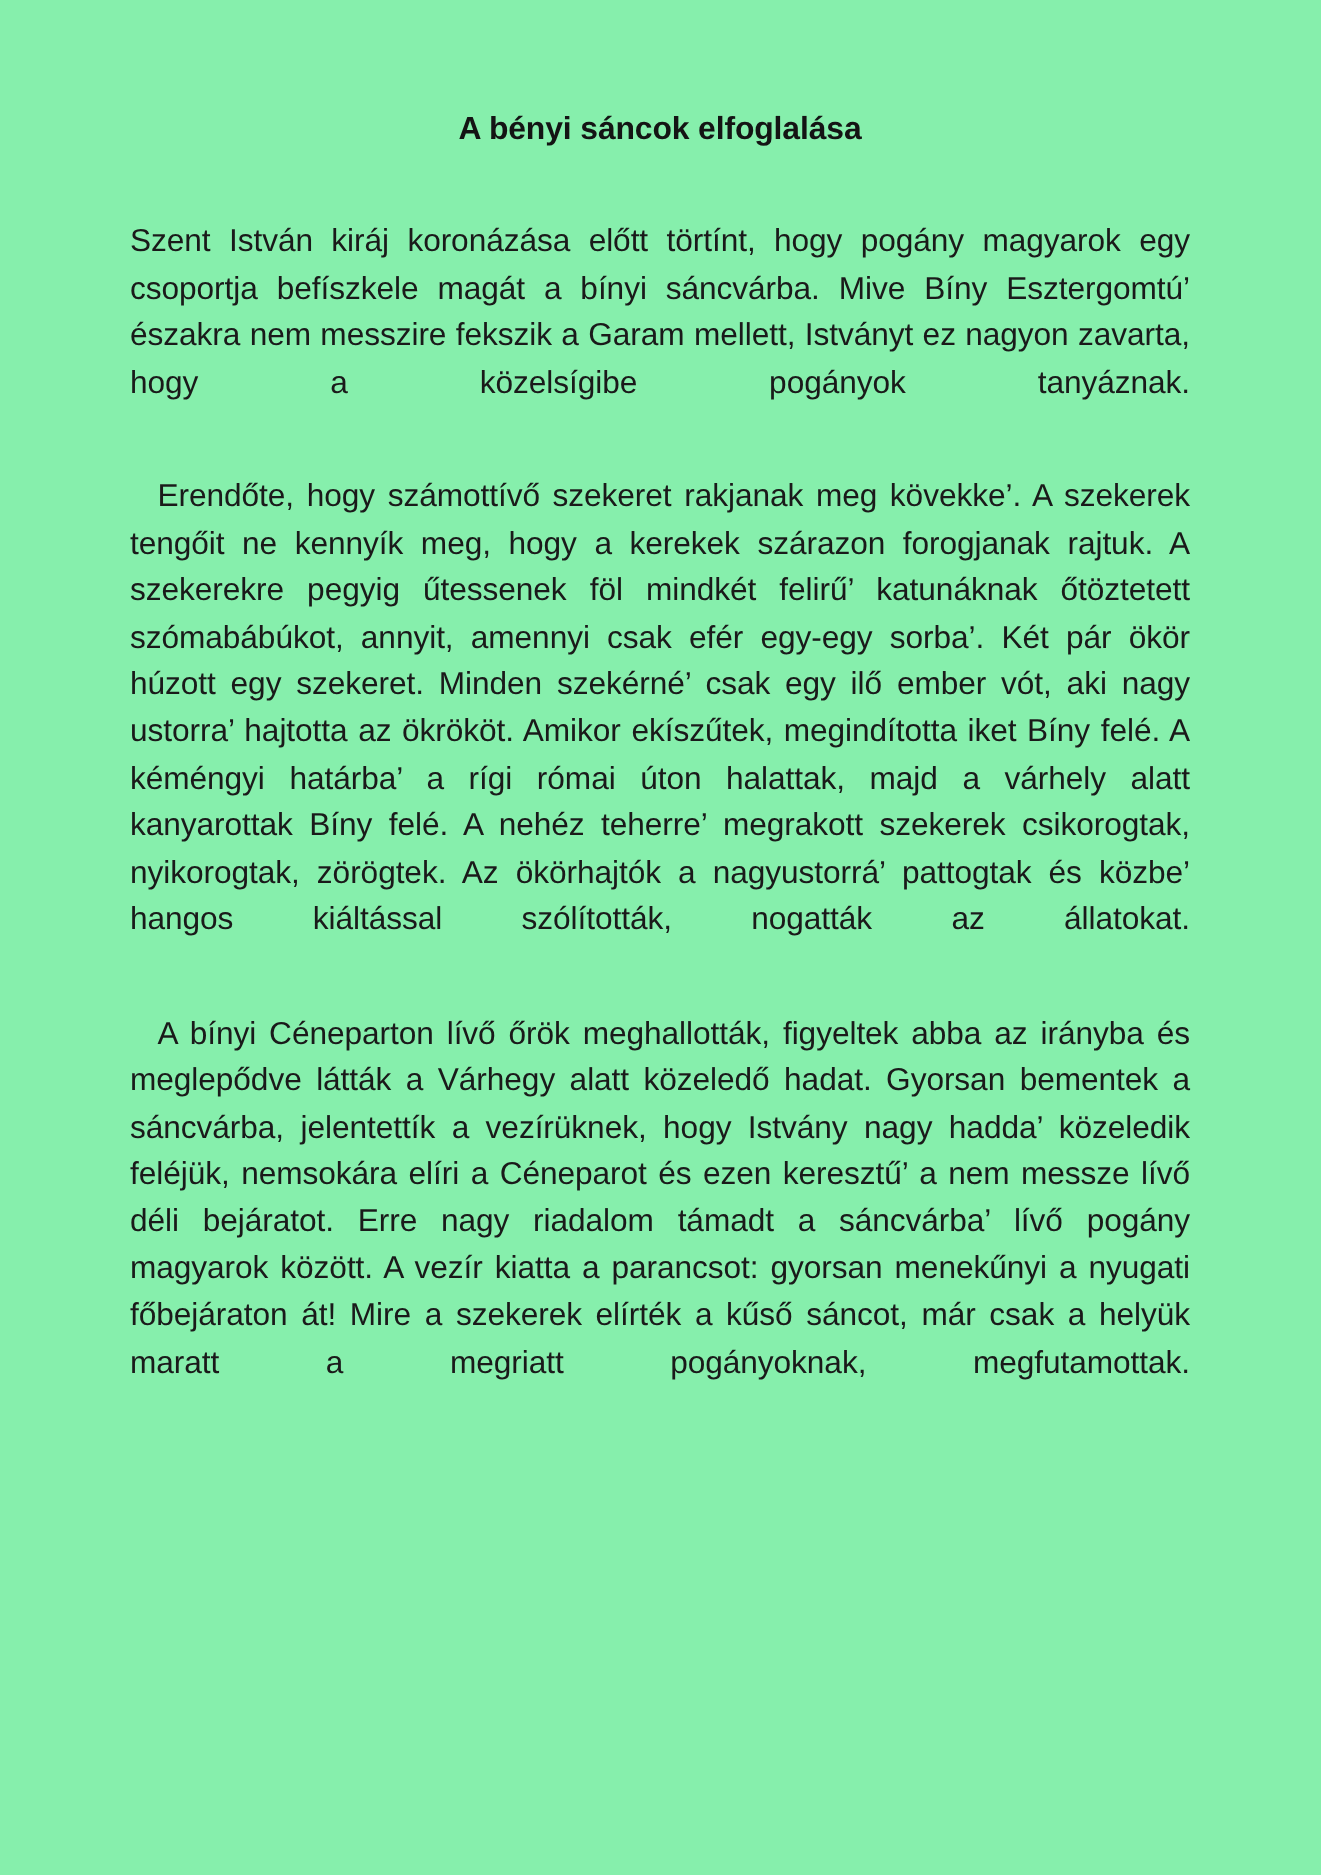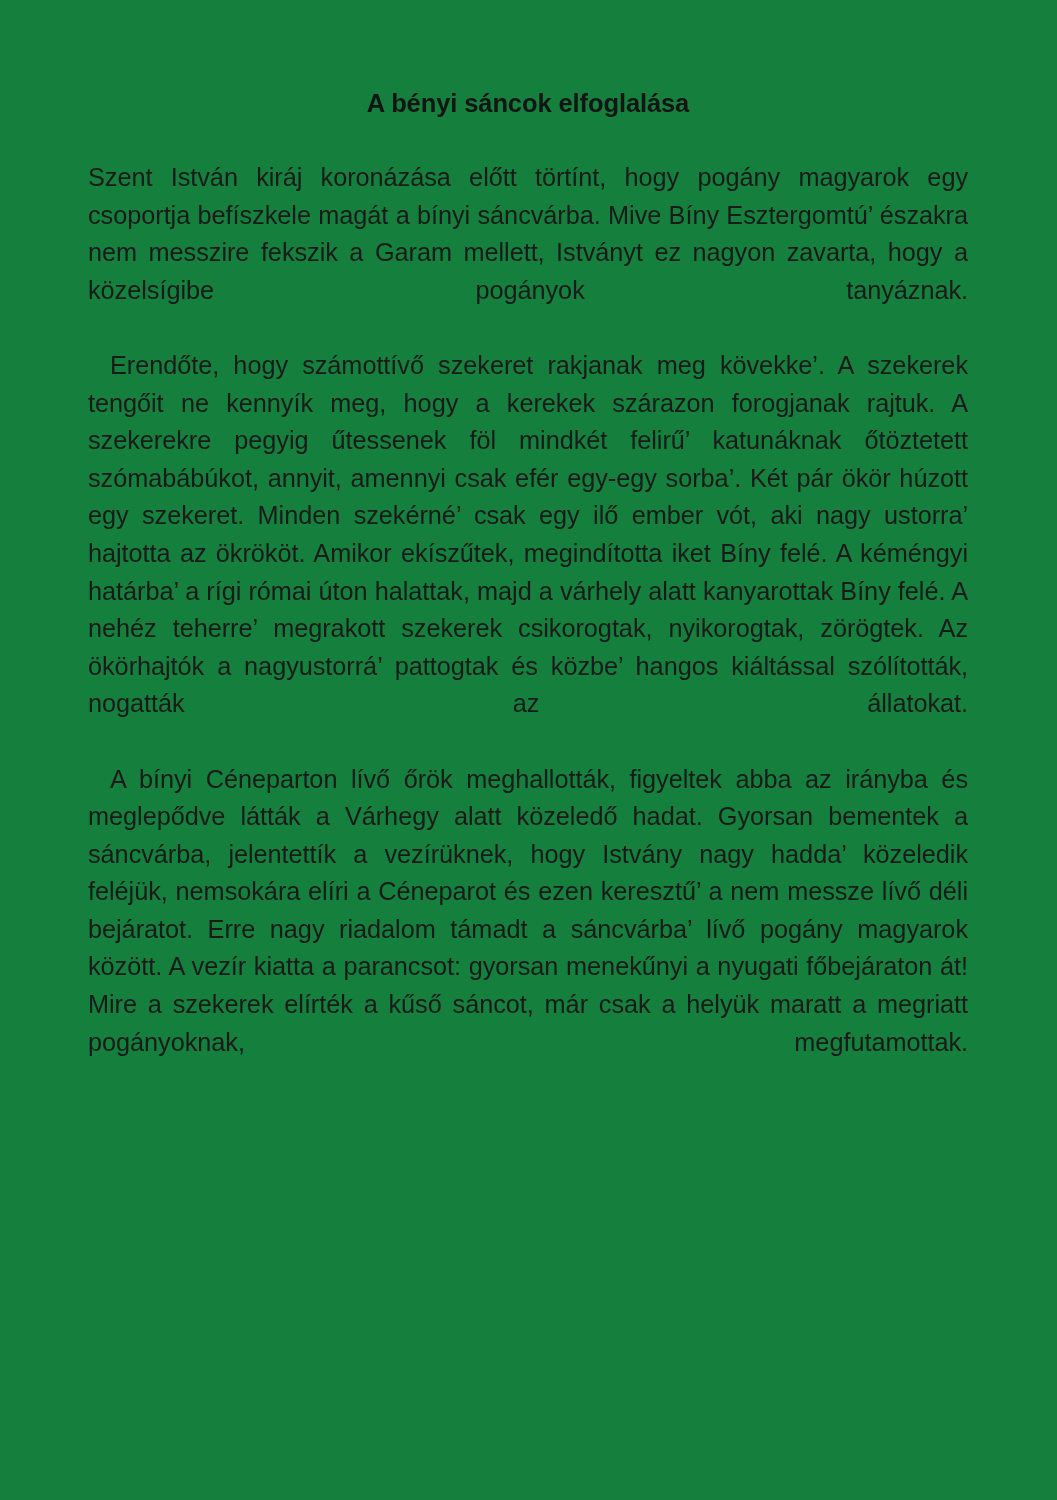--- a/index.html
+++ b/index.html
@@ -10,21 +10,21 @@
   }
   body {
     font-family: "Liberation Sans", sans-serif;
     color: #1a1a1a;
   }
   .page {
     position: relative;
     width: 1057px;
     height: 1500px;
     margin: 0 auto;
-    background: #15803d;
+    background: #86efac;
     overflow: hidden;
     box-sizing: border-box;
   }
   .content {
     position: absolute;
     left: 88px;
     top: 86px;
     width: 880px;
   }
   .doc-title {
@@ -37,21 +37,21 @@
     color: #141414;
   }
   .title-gap {
     height: 39px;
   }
   p.para {
     font-size: 25.3px;
     line-height: 37.6px;
     text-align: justify;
     text-justify: inter-word;
-    margin: 0;
+    margin: 16px;
     padding: 0;
     letter-spacing: -0.05px;
     word-spacing: 0px;
     color: #1a1a1a;
     hyphens: none;
     -webkit-hyphens: none;
   }
   p.para.indent {
     text-indent: 22px;
   }

